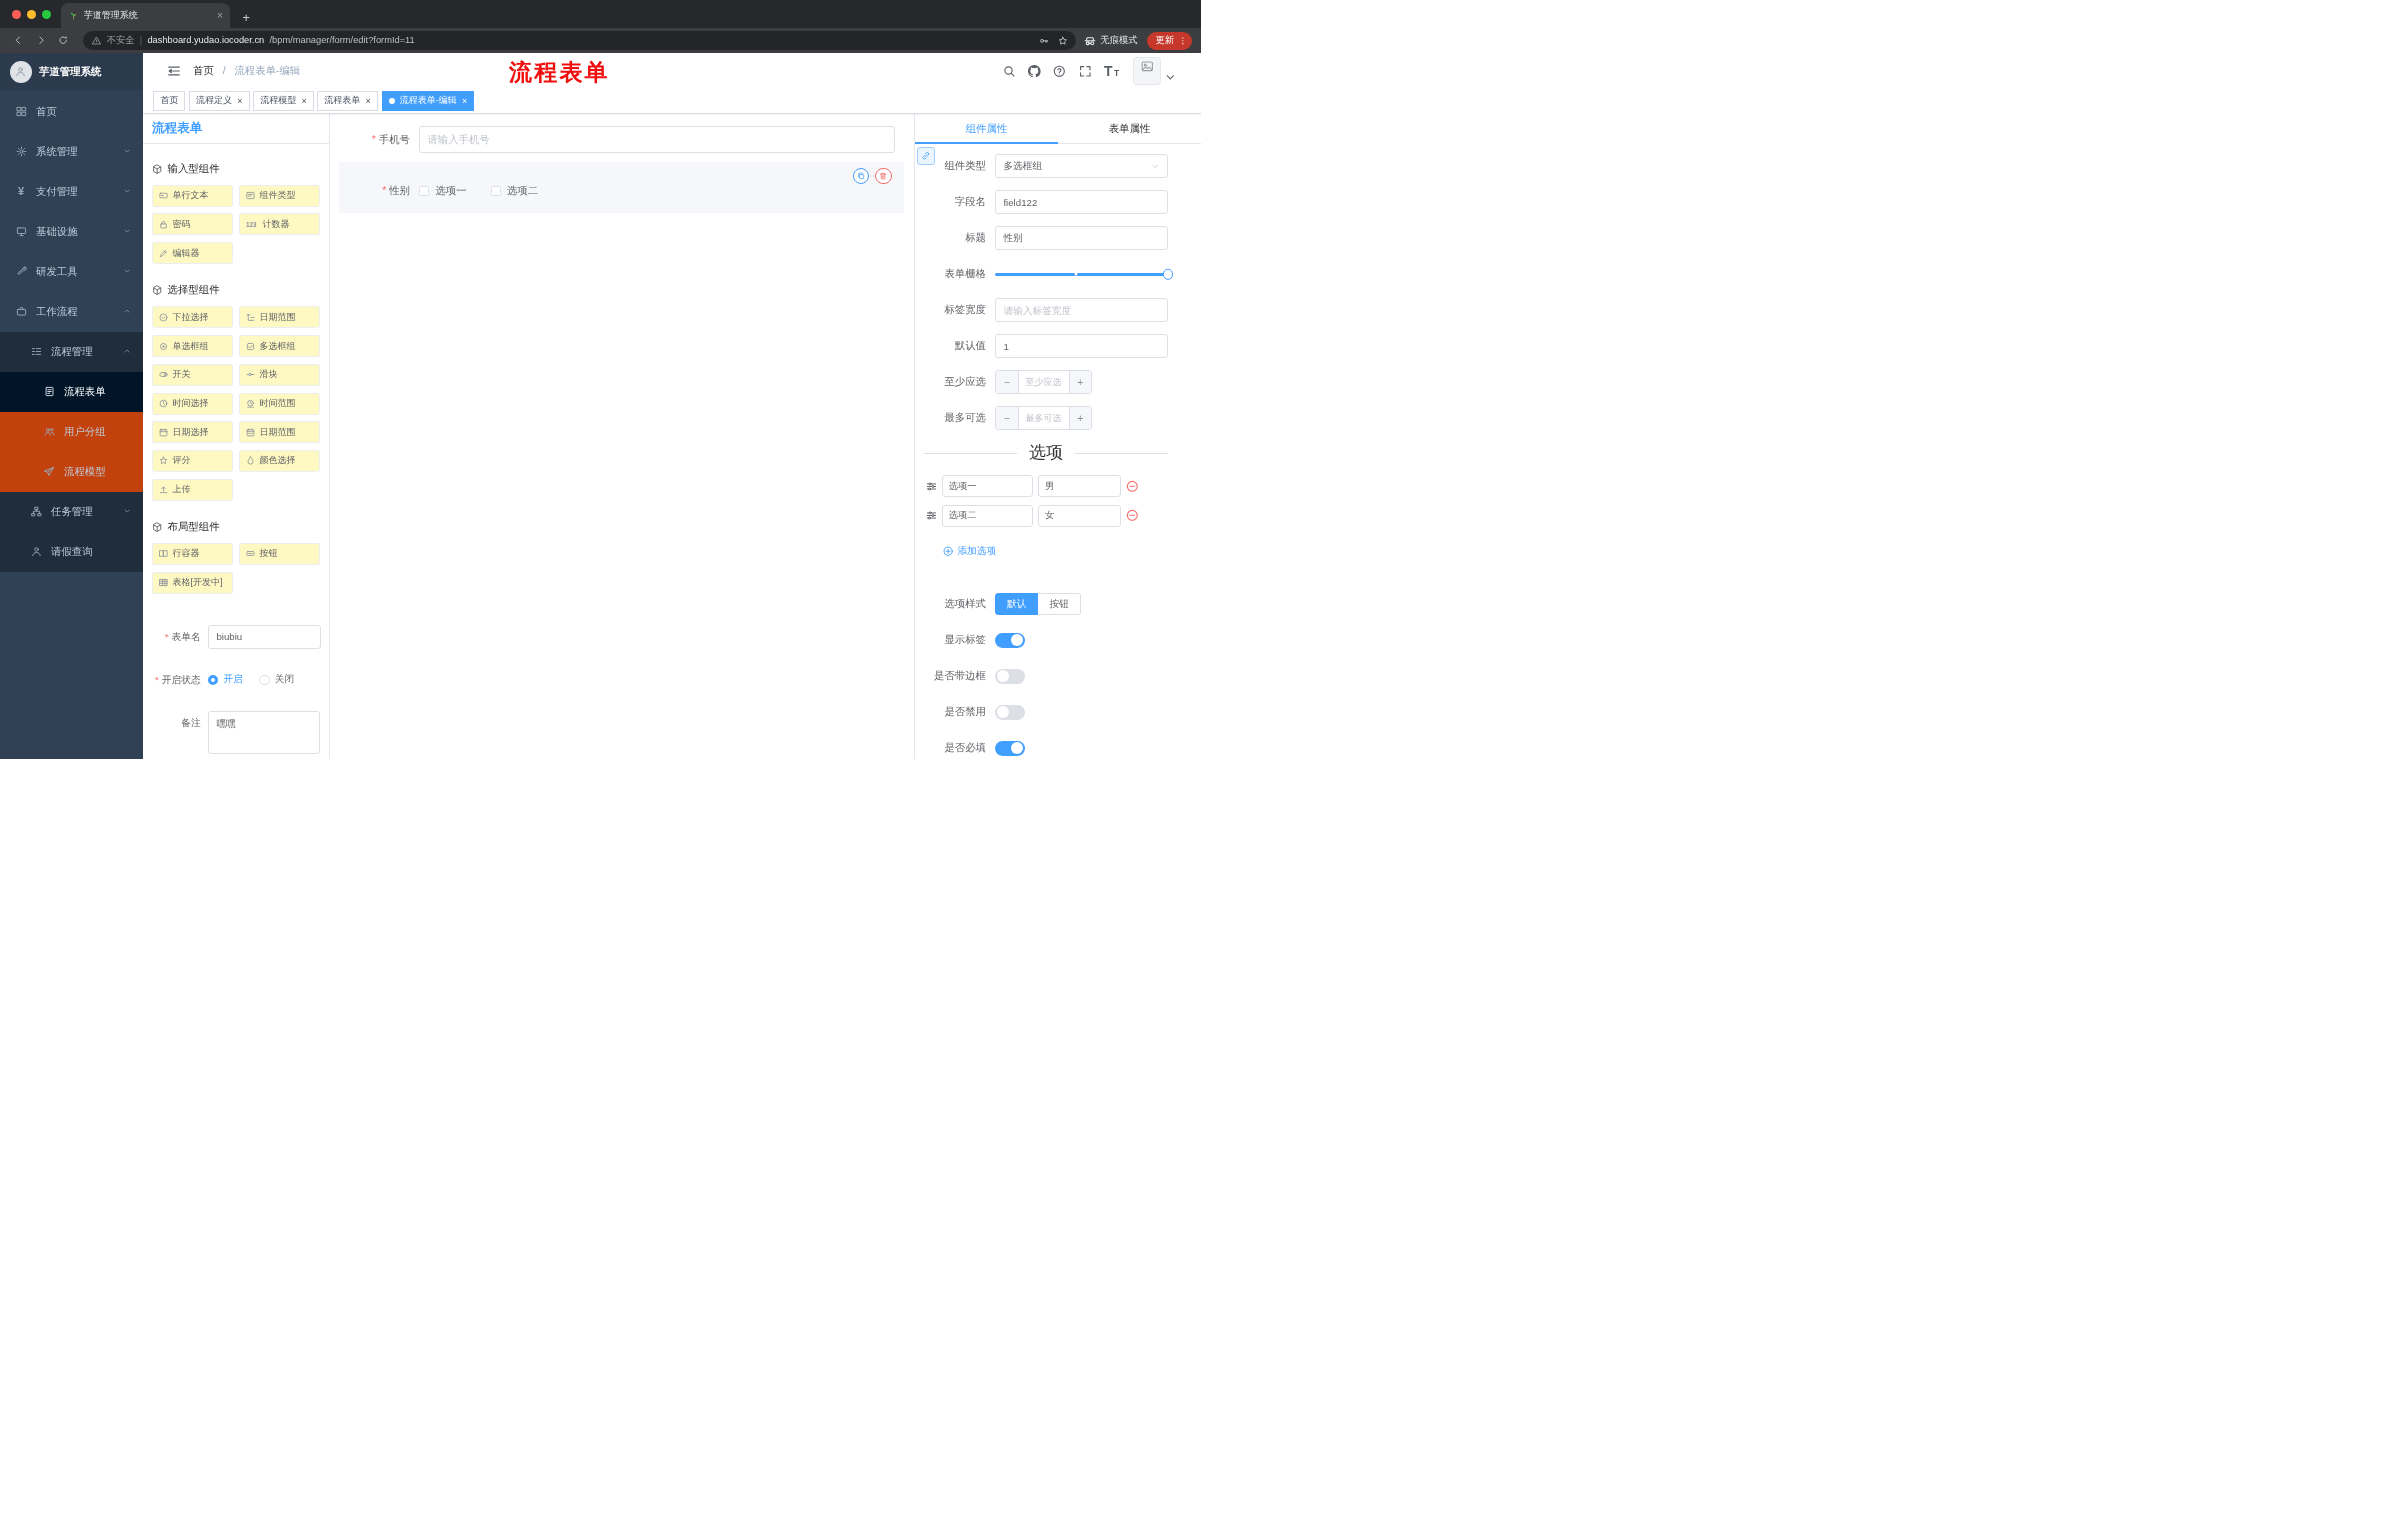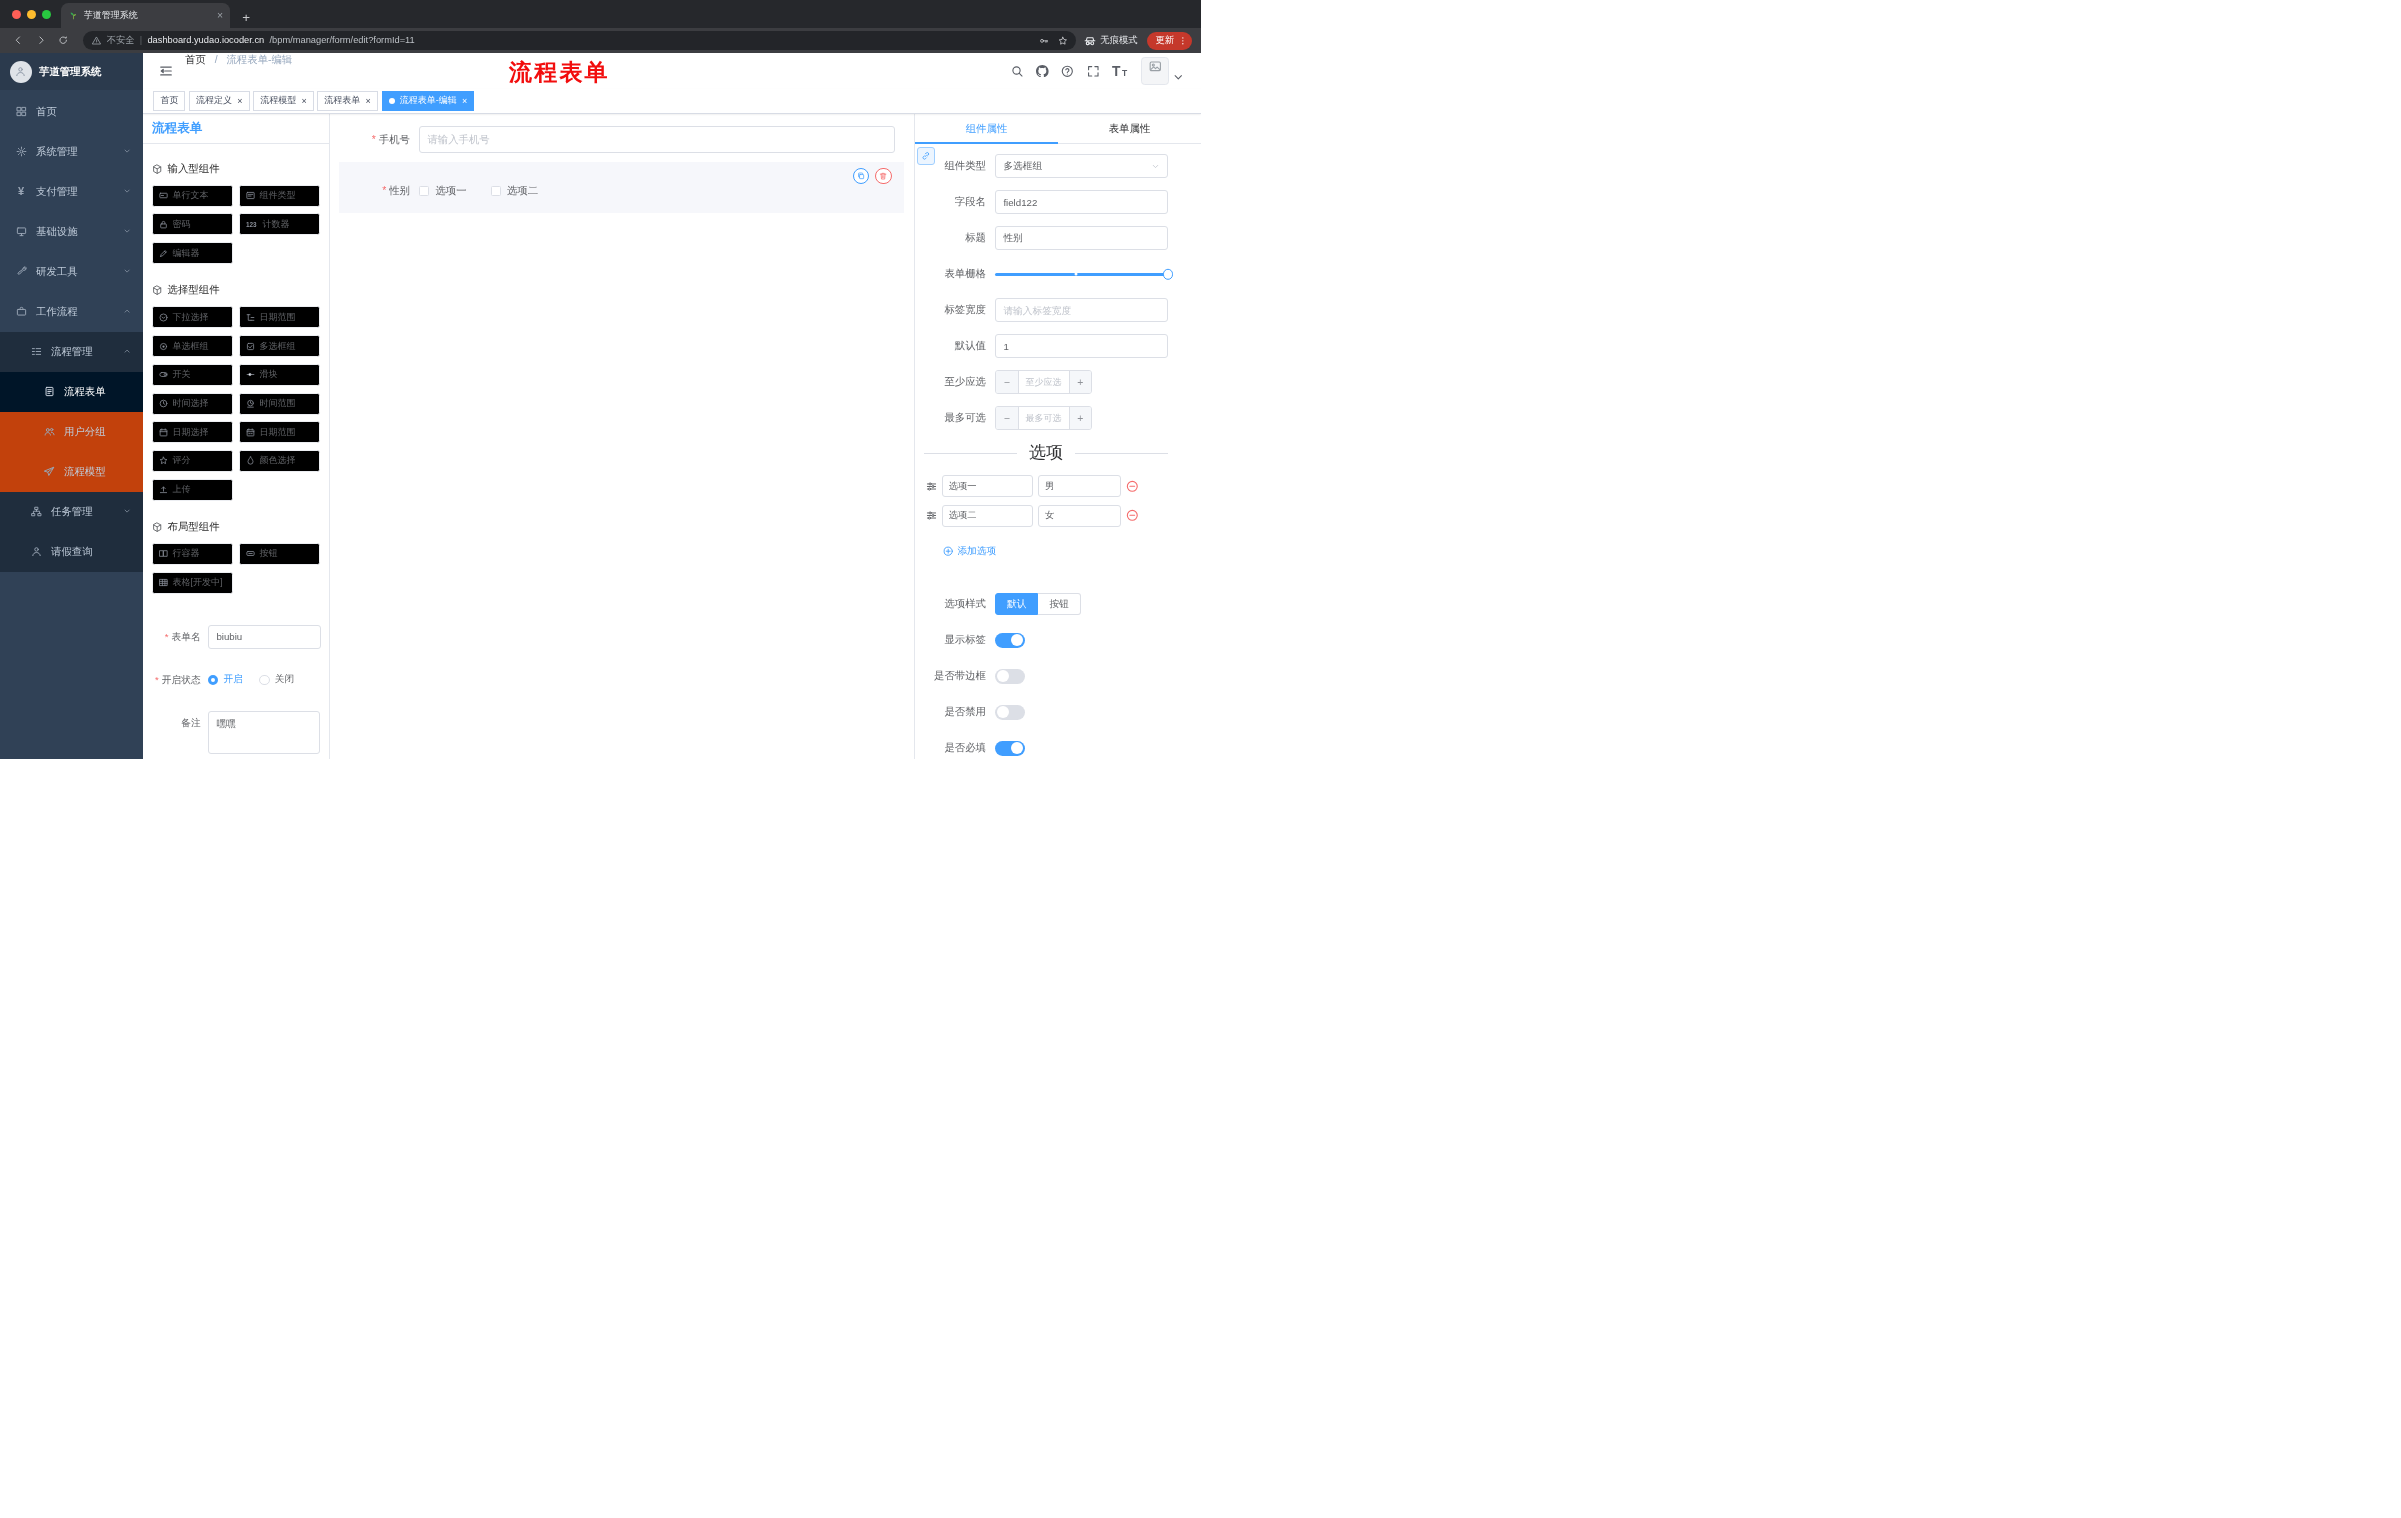--- a/index.html
+++ b/index.html
@@ -40,21 +40,21 @@
 .menu-item{height:40px;display:flex;align-items:center;gap:9px;font-size:10.4px;padding-right:12px;cursor:pointer}
 .menu-item .m-icon{width:12px;font-size:11px;color:#99a5b5}
 .menu-item .arrow{margin-left:auto;font-size:8.2px;color:#8f9bab}
 .lv1{padding-left:15px}
 .lv2{padding-left:30px;background:#1f2d3d}
 .lv3{padding-left:43px;background:#c2410c}
 .menu-item.active{background:#001528;color:#fff}
 .menu-item.active .m-icon{color:#d3dce6}
 
 .main{flex:1;display:flex;flex-direction:column;min-width:0;background:#fff}
-.app-header{height:36px;display:flex;padding:0 16px;position:relative}
+.app-header{height:36px;display:flex;align-items:center;padding:0 24px;position:relative}
 .hamburger{font-size:14px;color:#5a5e66;cursor:pointer}
 .crumb{margin-left:12px;font-size:10.4px;color:#303133}
 .crumb .sep{color:#97a8be;margin:0 6px}
 .crumb .cur{color:#97a8be}
 .annotation{position:absolute;left:366px;top:3.7px;font-size:23px;font-weight:700;color:#f20d0d;letter-spacing:2.2px}
 .hdr-right{margin-left:auto;display:flex;align-items:center;gap:12.6px;color:#5a5e66}
 .hdr-right .icon{font-size:12.6px;cursor:pointer}
 .avatar-wrap{display:flex;align-items:flex-end;gap:3px}
 .avatar-box{width:28px;height:28px;border-radius:3.7px;background:#f4f5f7;border:0.7px solid #e4e7ed;display:flex;align-items:flex-start;padding:2.2px;color:#9aa0a6;font-size:9.7px}
 .avatar-caret{font-size:7.4px;color:#5a5e66;padding-bottom:1.5px}
@@ -67,21 +67,21 @@
 
 
 .workspace{flex:1;display:flex;min-height:0}
 .left-col{width:187px;flex-shrink:0;border-right:0.7px solid #e4e7ed;display:flex;flex-direction:column;overflow:hidden}
 .left-header{height:30px;flex-shrink:0;display:flex;align-items:center;padding-left:9px;color:#409eff;font-size:12.6px;font-weight:600;border-bottom:0.7px solid #e4e7ed}
 .left-scroll{flex:1;overflow:hidden;padding:7.4px 9px 0}
 .group-title{display:flex;align-items:center;gap:5.2px;font-size:10.4px;color:#2a2a2a;margin:10.4px 0 9px;font-weight:500}
 .palette-group:not(:first-child) .group-title{margin-top:19.3px}
 .group-title .icon{color:#606266;font-size:10.4px}
 .palette-list{display:grid;grid-template-columns:1fr 1fr;gap:6.7px 6px}
-.palette-item{height:22px;display:flex;align-items:center;gap:4.5px;padding:0 6px;background:#000000;border:0.7px solid #eceef2;border-radius:2.2px;font-size:9px;color:#606266;cursor:move;white-space:nowrap;overflow:hidden}
+.palette-item{height:22px;display:flex;align-items:center;gap:4.5px;padding:0 6px;background:#fef9c3;border:0.7px solid #eceef2;border-radius:2.2px;font-size:9px;color:#606266;cursor:move;white-space:nowrap;overflow:hidden}
 .palette-item .icon{font-size:9px;color:#8a8f99;flex-shrink:0}
 .meta-form{margin-top:31px}
 .meta-row{display:flex;margin-bottom:19.3px;align-items:flex-start}
 .meta-label{width:56px;text-align:right;padding-right:7.4px;font-size:9.7px;color:#606266;line-height:24px;white-space:nowrap;flex-shrink:0}
 .req::before{content:"*";color:#f56c6c;margin-right:3px}
 .el-input{height:24px;border:0.7px solid #dcdfe6;border-radius:3px;padding:0 7.4px;font-size:9.7px;color:#606266;background:#fff;font-family:inherit;outline:none}
 .meta-input{width:113px}
 textarea.el-input{height:43px;width:113px;padding-top:5.2px;resize:none;line-height:1.4}
 input::placeholder,textarea::placeholder{color:#c0c4cc}
 .radio-group{display:flex;align-items:center;gap:16.3px;height:24px}

